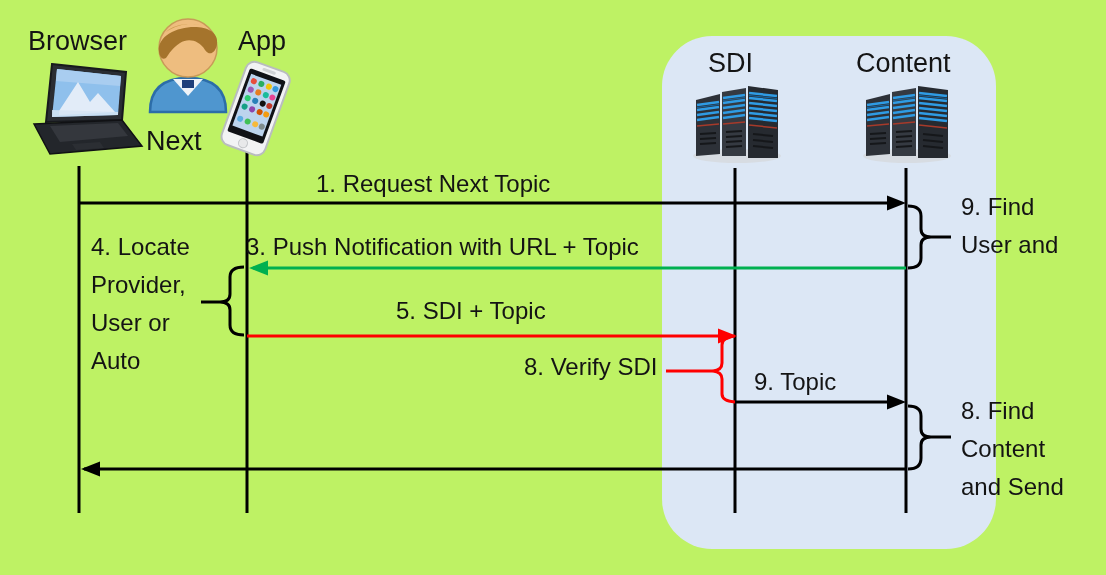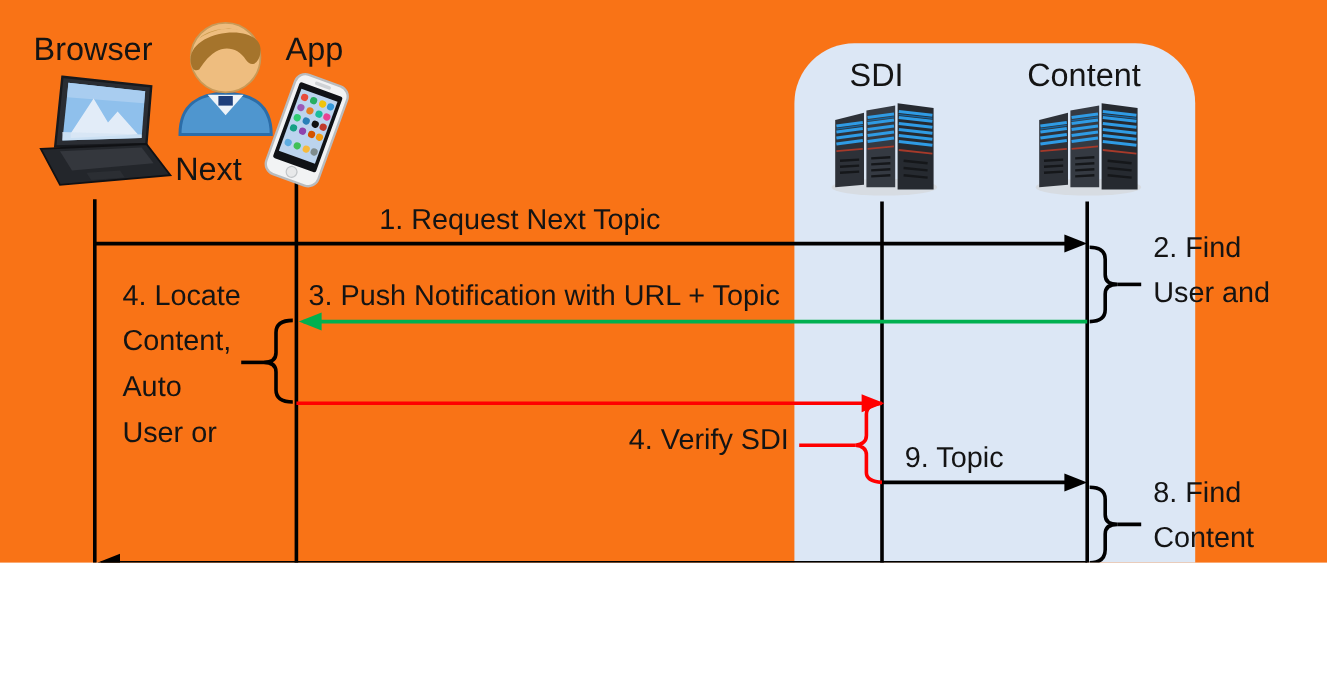--- a/index.html
+++ b/index.html
@@ -1,16 +1,16 @@
 <!DOCTYPE html>
 <html><head>
 <meta charset="utf-8">
 <style>
   html,body{margin:0;padding:0;background:#fff;}
-  .stage{position:relative;width:1106px;height:469px;background:#f97316;overflow:hidden;
+  .stage{position:relative;width:1106px;height:575px;background:#bef264;overflow:hidden;
          font-family:"Liberation Sans",sans-serif;}
   .abs{position:absolute;}
   .lbl{position:absolute;font-size:24px;color:#141414;white-space:nowrap;
        font-family:"Liberation Sans",sans-serif;}
   .actor{font-size:27px;}
   .note{position:absolute;font-size:24px;color:#141414;line-height:38px;white-space:nowrap;
         font-family:"Liberation Sans",sans-serif;}
 </style>
 </head>
 <body>
@@ -196,34 +196,35 @@
     </g>
   </svg>
 
   <div class="lbl actor" style="left:28px;top:26px">Browser</div>
   <div class="lbl actor" style="left:146px;top:126px">Next</div>
   <div class="lbl actor" style="left:238px;top:26px">App</div>
   <div class="lbl actor" style="left:708px;top:48px">SDI</div>
   <div class="lbl actor" style="left:856px;top:48px">Content</div>
 
   <div class="lbl" style="left:316px;top:170px">1. Request Next Topic</div>
-  <div class="lbl" style="left:257px;top:233px">3. Push Notification with URL + Topic</div>
-  <div class="lbl" style="left:524px;top:353px">4. Verify SDI</div>
+  <div class="lbl" style="left:246px;top:233px">3. Push Notification with URL + Topic</div>
+  <div class="lbl" style="left:396px;top:297px">5. SDI + Topic</div>
+  <div class="lbl" style="left:524px;top:353px">8. Verify SDI</div>
   <div class="lbl" style="left:754px;top:368px">9. Topic</div>
 
   <div class="note" style="left:961px;top:188px">
-    <div>2. Find</div>
+    <div>9. Find</div>
     <div>User and</div>
   </div>
 
-  <div class="note" style="left:102px;top:228px">
+  <div class="note" style="left:91px;top:228px">
     <div>4. Locate</div>
-    <div>Content,</div>
+    <div>Provider,</div>
+    <div>User or</div>
     <div>Auto</div>
-    <div>User or</div>
   </div>
 
   <div class="note" style="left:961px;top:392px">
     <div>8. Find</div>
     <div>Content</div>
     <div>and Send</div>
   </div>
 
 </div>
 

